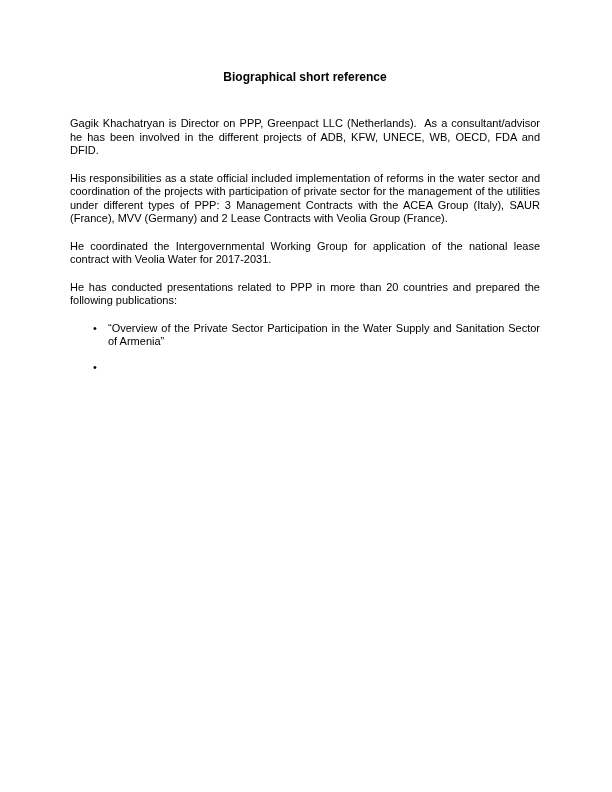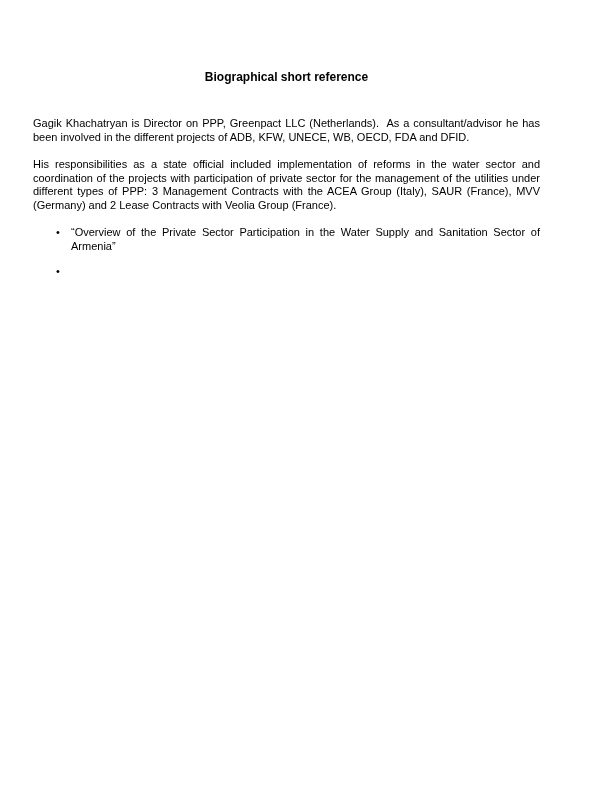--- a/index.html
+++ b/index.html
@@ -6,21 +6,21 @@
     margin: 0;
     padding: 0;
     background: #ffffff;
   }
   .page {
     position: relative;
     width: 612px;
     height: 792px;
     box-sizing: border-box;
     background: #ffffff;
-    padding: 70px 72px 0 33px;
+    padding: 70px 72px 0 70px;
     font-family: "Liberation Sans", "DejaVu Sans", sans-serif;
     font-size: 11px;
     line-height: 13.5px;
     color: #000000;
     overflow: hidden;
   }
   .doc-title {
     font-size: 12px;
     font-weight: bold;
     text-align: center;
@@ -53,21 +53,23 @@
 
 <div class="page">
 
   <h1 class="doc-title">Biographical short reference</h1>
 
   <p class="para">Gagik Khachatryan is Director on PPP, Greenpact LLC (Netherlands).  As a consultant/advisor he has been involved in the different projects of ADB, KFW, UNECE, WB, OECD, FDA and DFID.</p>
 
 
   <p class="para">His responsibilities as a state official included implementation of reforms in the water sector and coordination of the projects with participation of private sector for the management of the utilities under different types of PPP: 3 Management Contracts with the ACEA Group (Italy), SAUR (France), MVV (Germany) and 2 Lease Contracts with Veolia Group (France).</p>
 
+  <p class="para">He coordinated the Intergovernmental Working Group for application of the national lease contract with Veolia Water for 2017-2031.</p>
 
+  <p class="para">He has conducted presentations related to PPP in more than 20 countries and prepared the following publications:</p>
 
   <div class="bullet-list">
 
     <div class="bullet-item">
       <span class="bullet-marker">•</span>
       <span class="bullet-text">“Overview of the Private Sector Participation in the Water Supply and Sanitation Sector of Armenia”</span>
     </div>
 
     <div class="bullet-item">
       <span class="bullet-marker">•</span>

